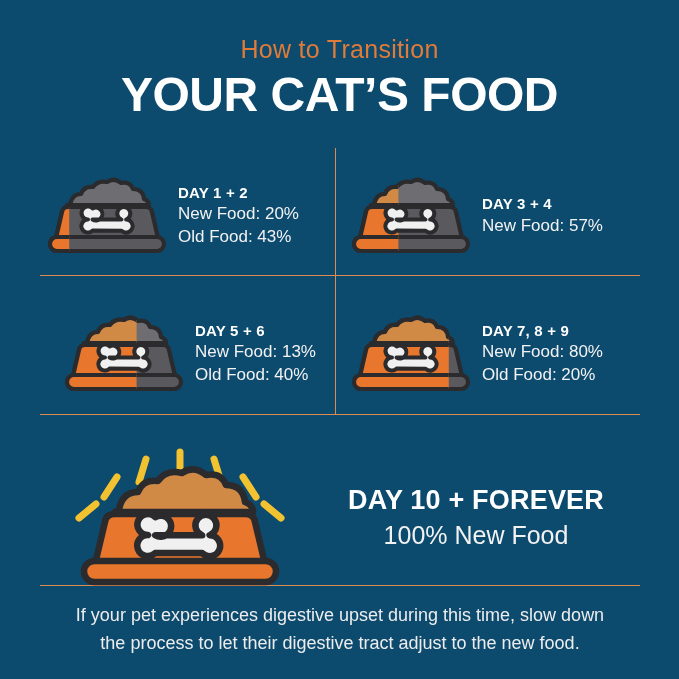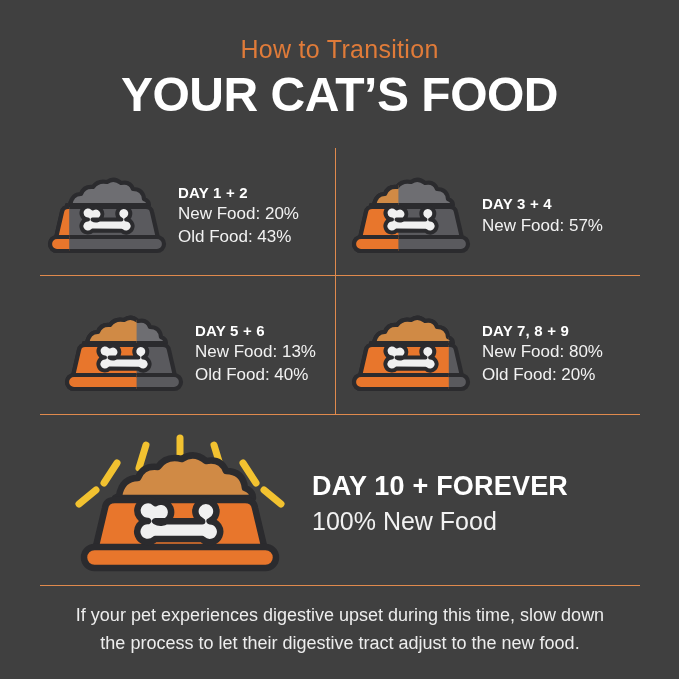--- a/index.html
+++ b/index.html
@@ -9,21 +9,21 @@
     background: #000000;
   }
   body {
     font-family: "Liberation Sans", sans-serif;
     -webkit-font-smoothing: antialiased;
   }
   #infographic {
     position: relative;
     width: 679px;
     height: 679px;
-    background: #404040;
+    background: #0c4a6e;
     overflow: hidden;
   }
 
   
   .header {
     position: absolute;
     top: 0;
     left: 0;
     width: 679px;
     text-align: center;
@@ -93,25 +93,26 @@
     font-size: 17px;
     font-weight: 400;
     line-height: 1.32;
     color: #f2f2f2;
   }
 
   
   #final-row {
     position: absolute;
     left: 44px;
-    top: 432px;
+    top: 446px;
     width: 596px;
     height: 142px;
     display: flex;
     align-items: center;
+    text-align: center;
   }
   #final-icon {
     flex: 0 0 auto;
     width: 212px;
     height: 138px;
     margin-left: 30px;
   }
   #final-text {
     flex: 1 1 auto;
     margin-left: 26px;

